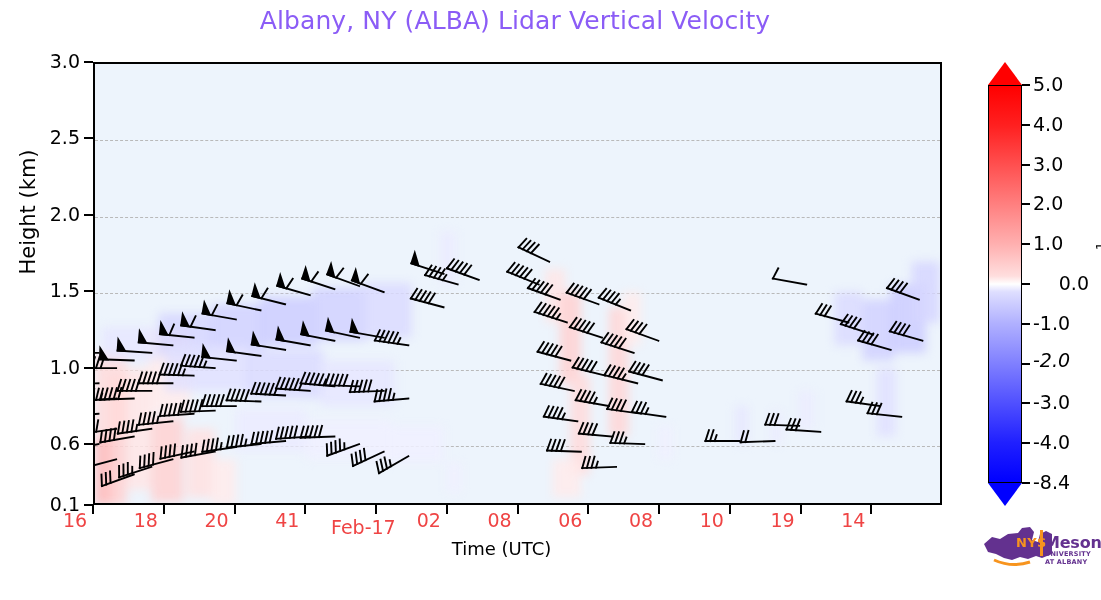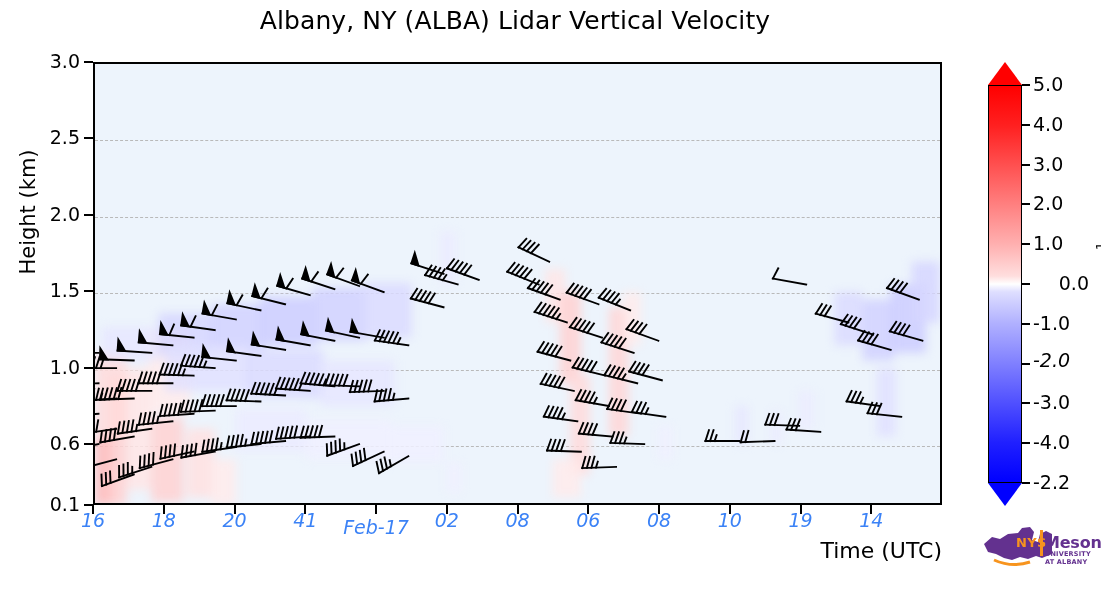--- a/index.html
+++ b/index.html
@@ -8,21 +8,21 @@
     background:#ffffff;
     font-family:"DejaVu Sans","Liberation Sans",sans-serif;
     overflow:hidden;
     position:relative;
   }
   #figure{position:absolute;inset:0;}
 
   
   #title{
     position:absolute;left:0;top:6px;width:1030px;
-    text-align:center;font-size:25px;color:#000000;
+    text-align:center;font-size:25px;color:#8b5cf6;
     letter-spacing:.1px;
   }
   #subtitle{
     position:absolute;left:0;top:36px;width:1030px;
     text-align:center;font-size:20px;color:#000;
   }
 
   
   #axes{
     position:absolute;left:93px;top:62px;
@@ -47,31 +47,31 @@
   }
   #ylabel{
     position:absolute;left:-62px;top:200px;
     width:180px;text-align:center;
     font-size:21px;color:#000;
     transform:rotate(-90deg);transform-origin:center center;
   }
 
   
   .xlabel-txt{
-    position:absolute;width:60px;text-align:center;
-    font-size:19px;color:#3b82f6;top:509px;font-style:italic;
+    position:absolute;width:60px;text-align:left;
+    font-size:19px;color:#ef4444;top:509px;
   }
   .xlabel-txt.minor{top:516px;font-size:19px;width:90px;}
   .xtickmark{
     position:absolute;top:505px;width:0;height:9px;
     border-left:2px solid #000;
   }
   #xlabel{
-    position:absolute;left:93px;top:538px;width:849px;
-    text-align:right;font-size:22px;color:#000;
+    position:absolute;left:77px;top:538px;width:849px;
+    text-align:center;font-size:18px;color:#000;
   }
 
   
   #cbar-wrap{position:absolute;left:988px;top:62px;width:34px;height:444px;}
   #cbar{
     position:absolute;left:0;top:23px;width:34px;height:398px;
     background:linear-gradient(to top,
       #0000ff 0%,
       #2020ff 10%,
       #5050ff 20%,
@@ -918,21 +918,21 @@
       <div class="ctick-txt" style="left: 1033px; top: 272px; text-align: right;">0.0</div>
       <div class="ctickmark" style="left: 1022px; top: 322.8px;"></div>
       <div class="ctick-txt" style="left: 1033px; top: 311.8px;">-1.0</div>
       <div class="ctickmark" style="left: 1022px; top: 362.6px;"></div>
       <div class="ctick-txt" style="left: 1033px; top: 349px; font-style: italic;">-2.0</div>
       <div class="ctickmark" style="left: 1022px; top: 402.4px;"></div>
       <div class="ctick-txt" style="left: 1033px; top: 391.4px;">-3.0</div>
       <div class="ctickmark" style="left: 1022px; top: 442.2px;"></div>
       <div class="ctick-txt" style="left: 1033px; top: 431.2px;">-4.0</div>
       <div class="ctickmark" style="left: 1022px; top: 482px;"></div>
-      <div class="ctick-txt" style="left: 1033px; top: 471px;">-2.2</div>
+      <div class="ctick-txt" style="left: 1033px; top: 471px;">-8.4</div>
     </div>
   <div id="cbar-label">
     <span>m s</span><sup>-1</sup>
   </div>
 
   <div id="logo">
     <svg width="120" height="52" viewBox="0 0 120 52">
       <path d="M6 24 L14 17 L22 19 L30 14 L40 13 L44 8 L52 7 L56 12 L54 20 L60 22
                L62 14 L68 11 L74 14 L74 34 L64 38 L58 36 L50 39 L42 37 L34 40
                L26 38 L18 34 L10 32 Z" fill="#63318f" stroke="none"></path>

